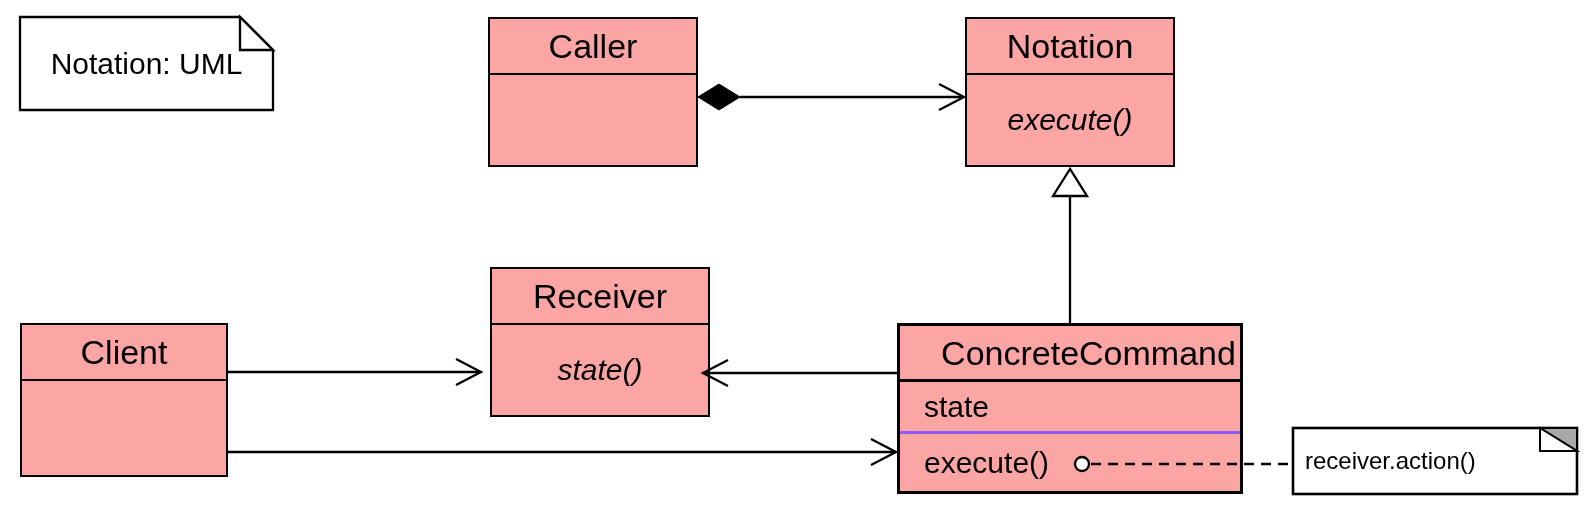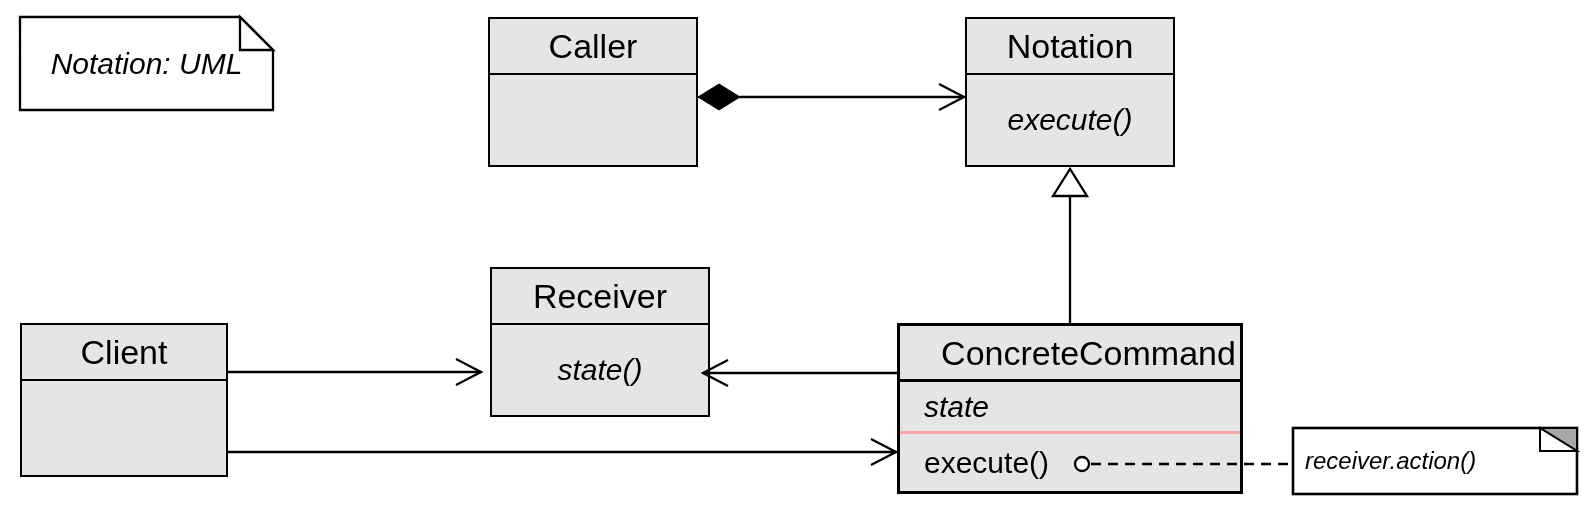--- a/index.html
+++ b/index.html
@@ -10,21 +10,21 @@
     font-family:"Liberation Sans", sans-serif;
     color:#000000;
     overflow:hidden;
   }
   .layer{position:absolute;left:0;top:0;width:1596px;height:512px;}
   svg.layer{pointer-events:none;}
 
   
   .uml-class{
     position:absolute;
-    background:#e5e5e5;
+    background:#fca5a5;
     border:2px solid #000000;
     box-sizing:border-box;
     display:flex;
     flex-direction:column;
   }
   .uml-class.thick{border-width:3px;}
   .uml-title{
     box-sizing:border-box;
     border-bottom:2px solid #000000;
     display:flex;align-items:center;justify-content:center;
@@ -35,27 +35,26 @@
   .op-centered{
     display:flex;align-items:center;justify-content:center;
     font-style:italic;font-size:30px;white-space:nowrap;
   }
   .uml-row{
     box-sizing:border-box;
     display:flex;align-items:center;
     padding-left:24px;
     font-size:30px;white-space:nowrap;
   }
-  .uml-row.divided{border-bottom:3px solid #fca5a5;font-style:italic;}
+  .uml-row.divided{border-bottom:3px solid #8b5cf6;}
 
   
   .note-label{
     position:absolute;
     display:flex;align-items:center;
-    font-style:italic;
     white-space:nowrap;
   }
   .note-label.centered{justify-content:center;}
 </style>
 </head>
 <body>
 
 <div class="canvas">
 
   <div class="uml-class" style="left:488px;top:17px;width:210px;height:150px;">

